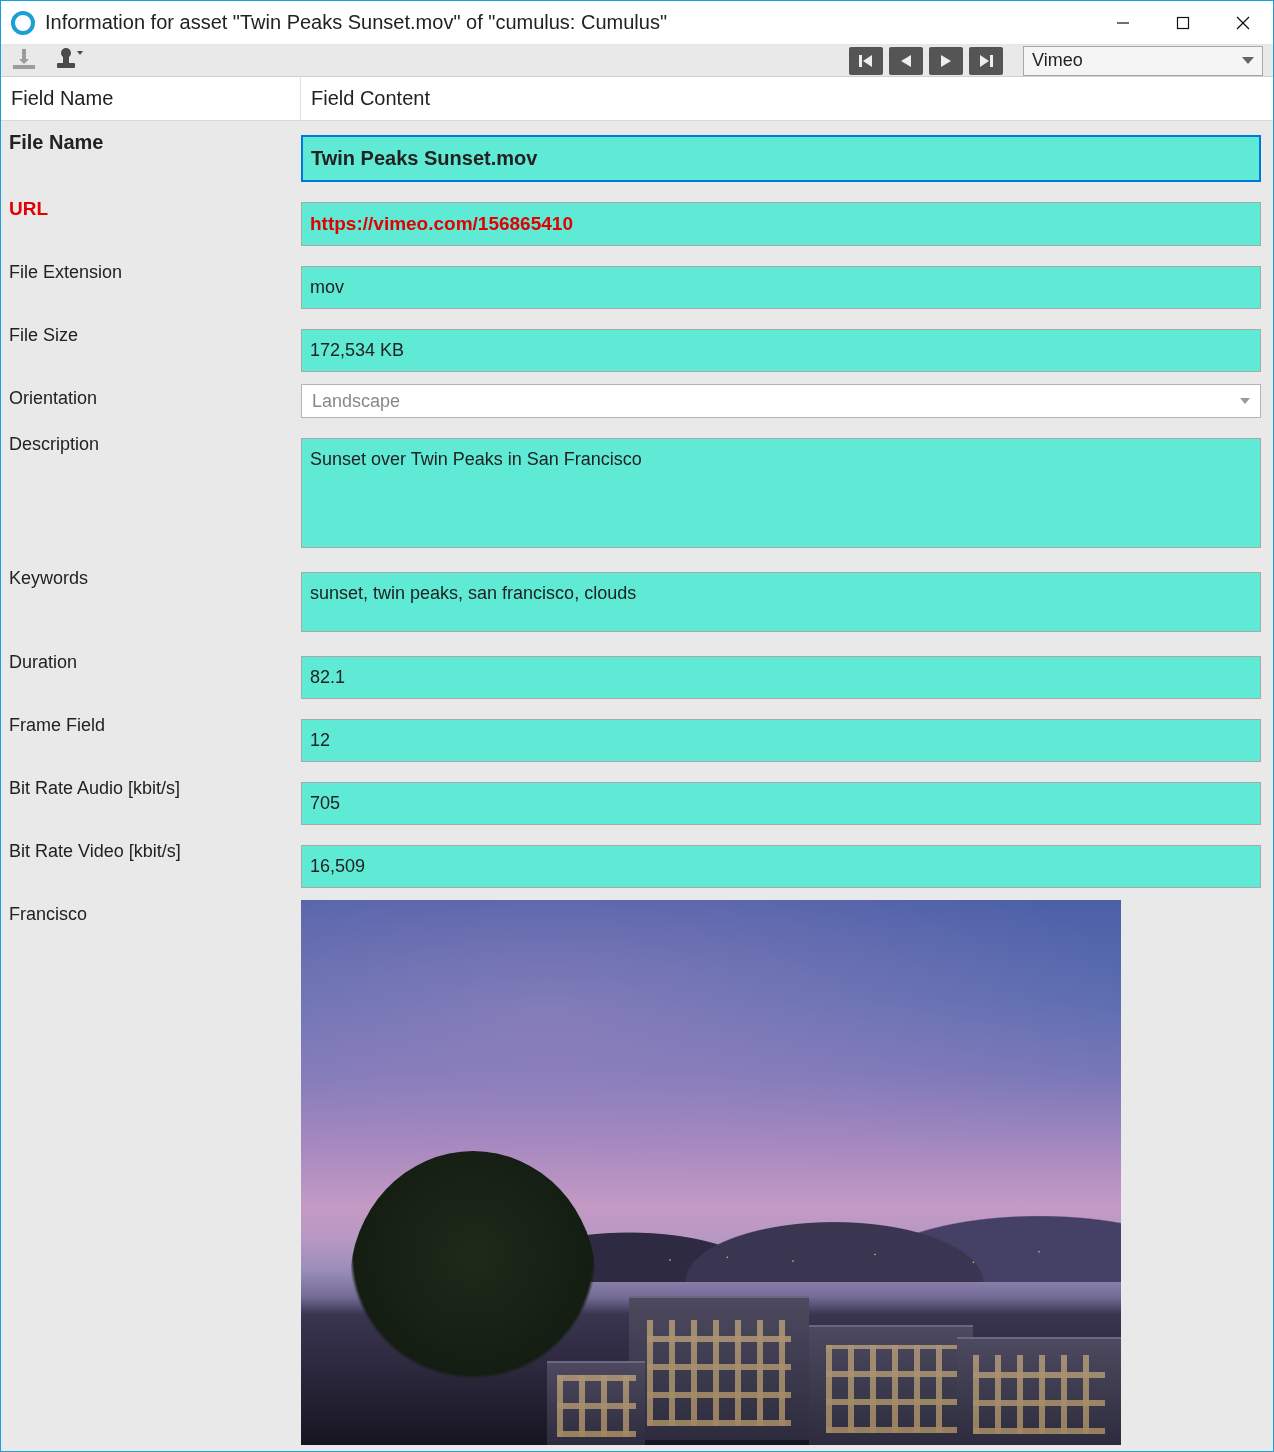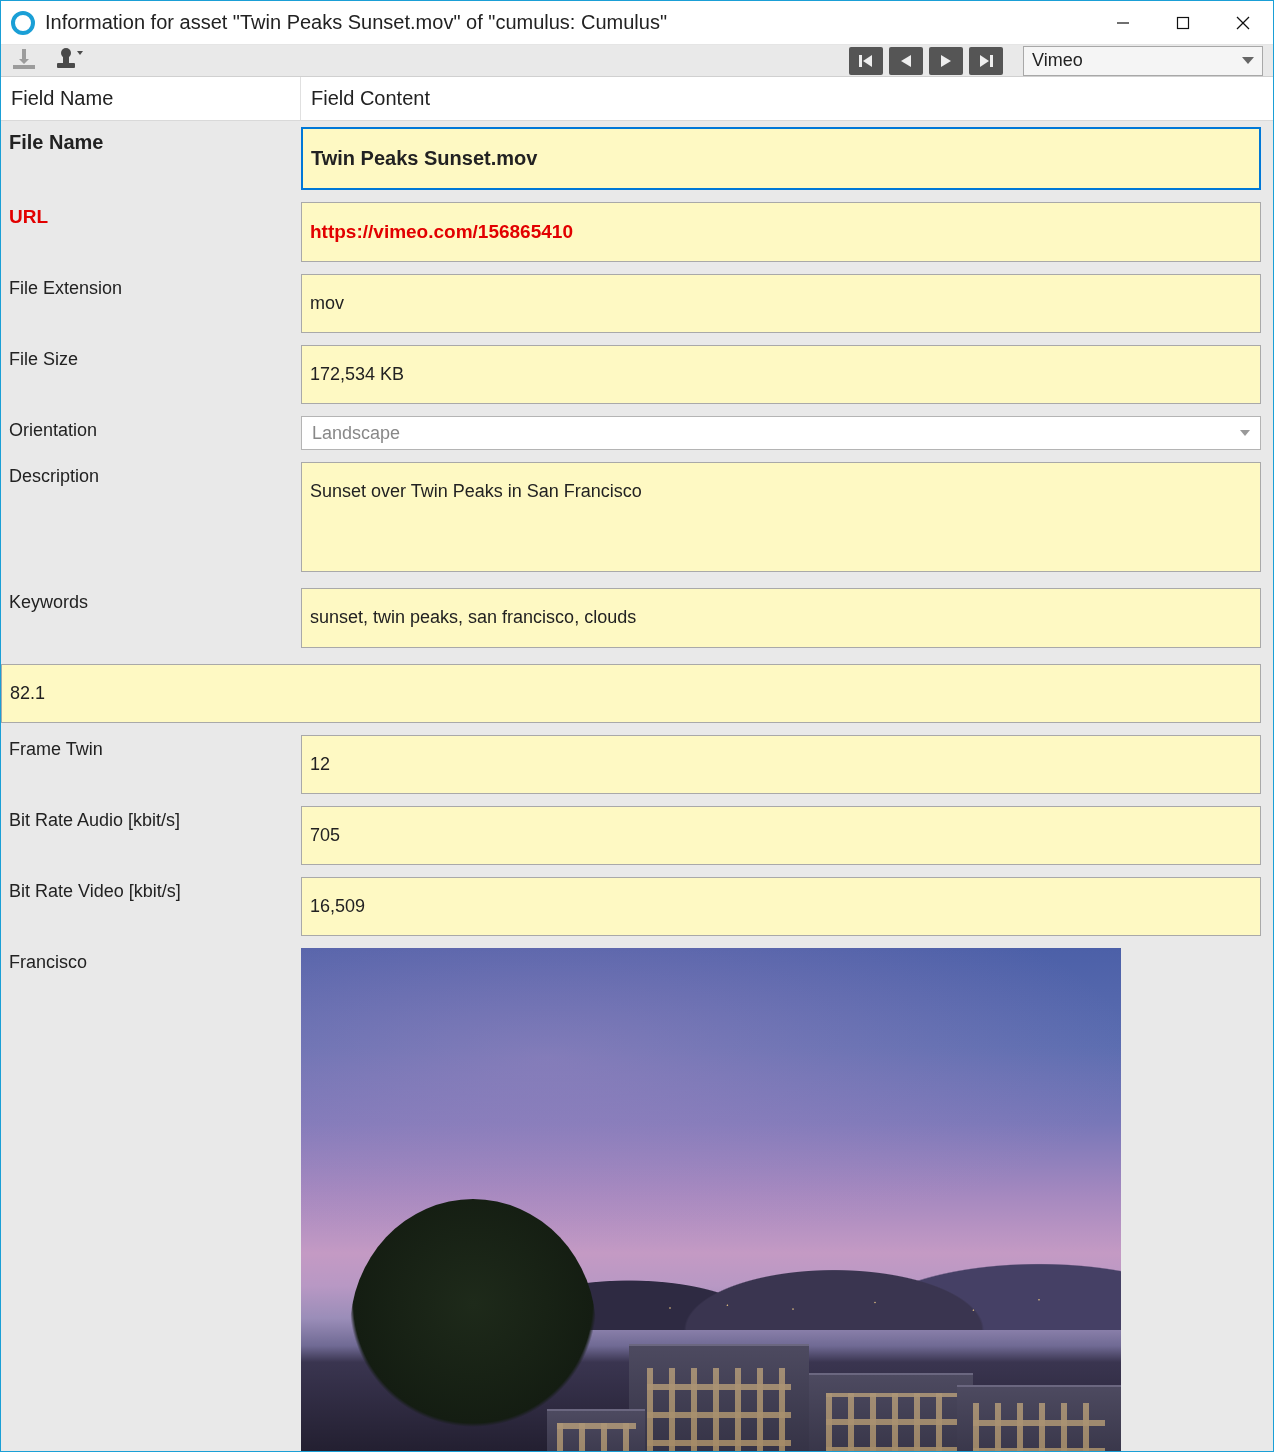--- a/index.html
+++ b/index.html
@@ -49,22 +49,22 @@
   
   .body-area {
     flex:1; display:flex; background:#e9e9e9; overflow:hidden;
   }
   .scroll-pane { flex:1; overflow-y:scroll; }
   .fields { }
   .field-row { display:flex; align-items:flex-start; }
   .f-label { width:300px; padding:10px 10px 10px 8px; font-size:18px; color:#222; }
   .f-content { flex:1; padding:6px 12px 6px 0; }
   .f-content .input {
-    width:100%; background:#fef9c3; border:1px solid #a9a9a9; padding:18px 8px;
-    font-size:18px; color:#222; font-family:inherit;
+    width:100%; background:#5eead4; border:1px solid #a9a9a9; padding:10px 8px;
+    font-size:18px; color:#222; font-family:inherit;margin-top:8px;
   }
   .f-content .input.tall { height:110px; resize:none; }
   .f-content .input.med { height:60px; resize:none; }
   .row-bold .f-label { font-weight:bold; font-size:20px; }
   .row-bold .input { font-weight:bold; font-size:20px; border:2px solid #0078d7; }
   .row-url .f-label { font-weight:bold; color:#e20000; font-size:19px; }
   .row-url .input { font-weight:bold; color:#e20000; font-size:19px; }
   .select-field {
     width:100%; height:34px; background:#ffffff; border:1px solid #b4b4b4;
     display:flex; align-items:center; padding:0 10px; justify-content:space-between;
@@ -243,25 +243,26 @@
           <div class="f-label">Description</div>
           <div class="f-content"><textarea class="input tall" style="">Sunset over Twin Peaks in San Francisco</textarea></div>
         </div>
 
         <div class="field-row">
           <div class="f-label">Keywords</div>
           <div class="f-content"><textarea class="input med" style="">sunset, twin peaks, san francisco, clouds</textarea></div>
         </div>
 
         <div class="field-row">
+          <div class="f-label">Duration</div>
           <div class="f-content"><input class="input" value="82.1" style=""></div>
         </div>
 
         <div class="field-row">
-          <div class="f-label">Frame Twin</div>
+          <div class="f-label">Frame Field</div>
           <div class="f-content"><input class="input" value="12" style=""></div>
         </div>
 
         <div class="field-row">
           <div class="f-label">Bit Rate Audio [kbit/s]</div>
           <div class="f-content"><input class="input" value="705" style=""></div>
         </div>
 
         <div class="field-row">
           <div class="f-label">Bit Rate Video [kbit/s]</div>

